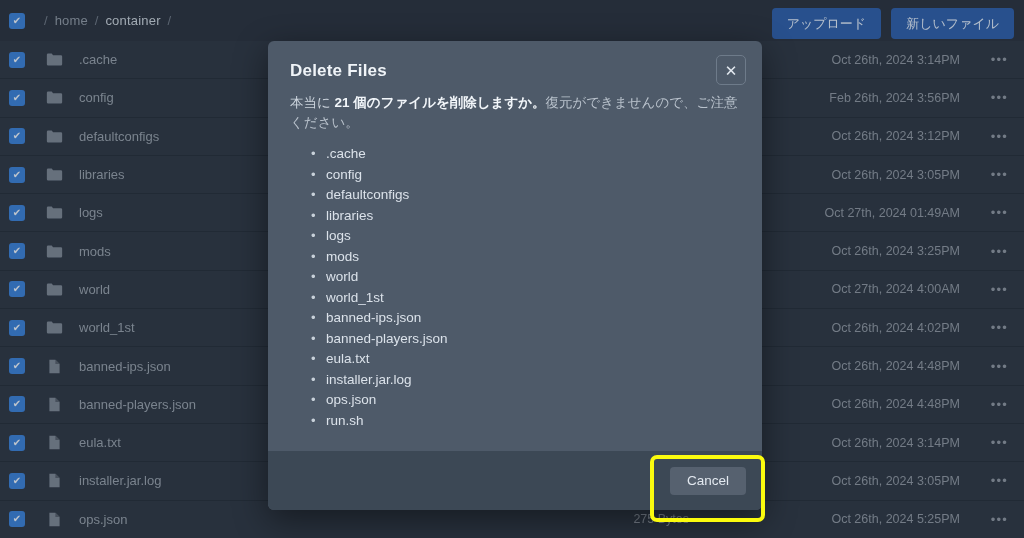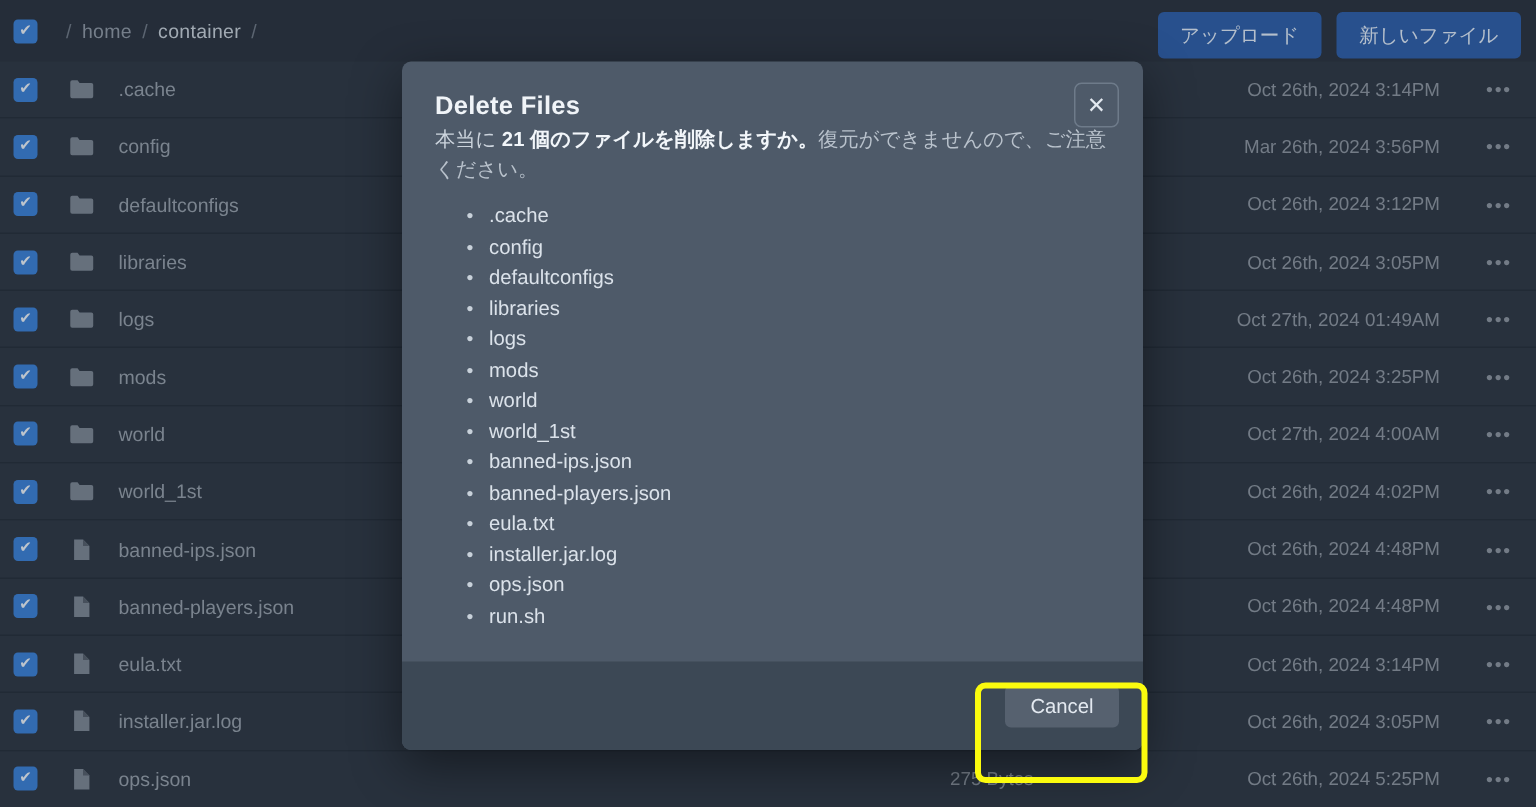--- a/index.html
+++ b/index.html
@@ -79,21 +79,21 @@
   .modal {
     position: absolute; left: 268px; top: 41px;
     width: 494px; border-radius: 6px; overflow: hidden;
     background: #4e5a69;
     box-shadow: 0 10px 34px rgba(0,0,0,.45);
     display: flex; flex-direction: column;
   }
   .modal-body { padding: 20px 22px 16px 22px; position: relative; }
   .modal-title {
     font-size: 17px; font-weight: bold; color: #f0f4f8;
-    letter-spacing: .2px; margin-bottom: 2px;
+    letter-spacing: .2px; margin-bottom: 12px;
   }
   .modal-msg {
     font-size: 13.5px; color: #ccd4dd; line-height: 1.45;
     margin-bottom: 12px;
   }
   .modal-msg b { color: #f2f6fa; font-weight: bold; }
   .modal-msg .soft { color: #b9c2cc; }
   .close-btn {
     position: absolute; top: 14px; right: 16px;
     width: 30px; height: 30px; border-radius: 5px;
@@ -163,21 +163,21 @@
         <span class="fdate">Oct 26th, 2024 3:14PM</span>
         <span class="dots">•••</span>
       </div>
       <div class="row">
         <div class="cb">✔</div>
         <span class="ficon"><svg viewBox="0 0 20 20" width="17" height="17">
             <path fill="#7b8593" d="M1 4.5A1.5 1.5 0 0 1 2.5 3h4.2l1.6 2H17.5A1.5 1.5 0 0 1 19 6.5v9A1.5 1.5 0 0 1 17.5 17h-15A1.5 1.5 0 0 1 1 15.5z"></path>
           </svg></span>
         <span class="fname">config</span>
         <span class="fsize"></span>
-        <span class="fdate">Mar 26th, 2024 3:56PM</span>
+        <span class="fdate">Feb 26th, 2024 3:56PM</span>
         <span class="dots">•••</span>
       </div>
       <div class="row">
         <div class="cb">✔</div>
         <span class="ficon"><svg viewBox="0 0 20 20" width="17" height="17">
             <path fill="#7b8593" d="M1 4.5A1.5 1.5 0 0 1 2.5 3h4.2l1.6 2H17.5A1.5 1.5 0 0 1 19 6.5v9A1.5 1.5 0 0 1 17.5 17h-15A1.5 1.5 0 0 1 1 15.5z"></path>
           </svg></span>
         <span class="fname">defaultconfigs</span>
         <span class="fsize"></span>
         <span class="fdate">Oct 26th, 2024 3:12PM</span>

